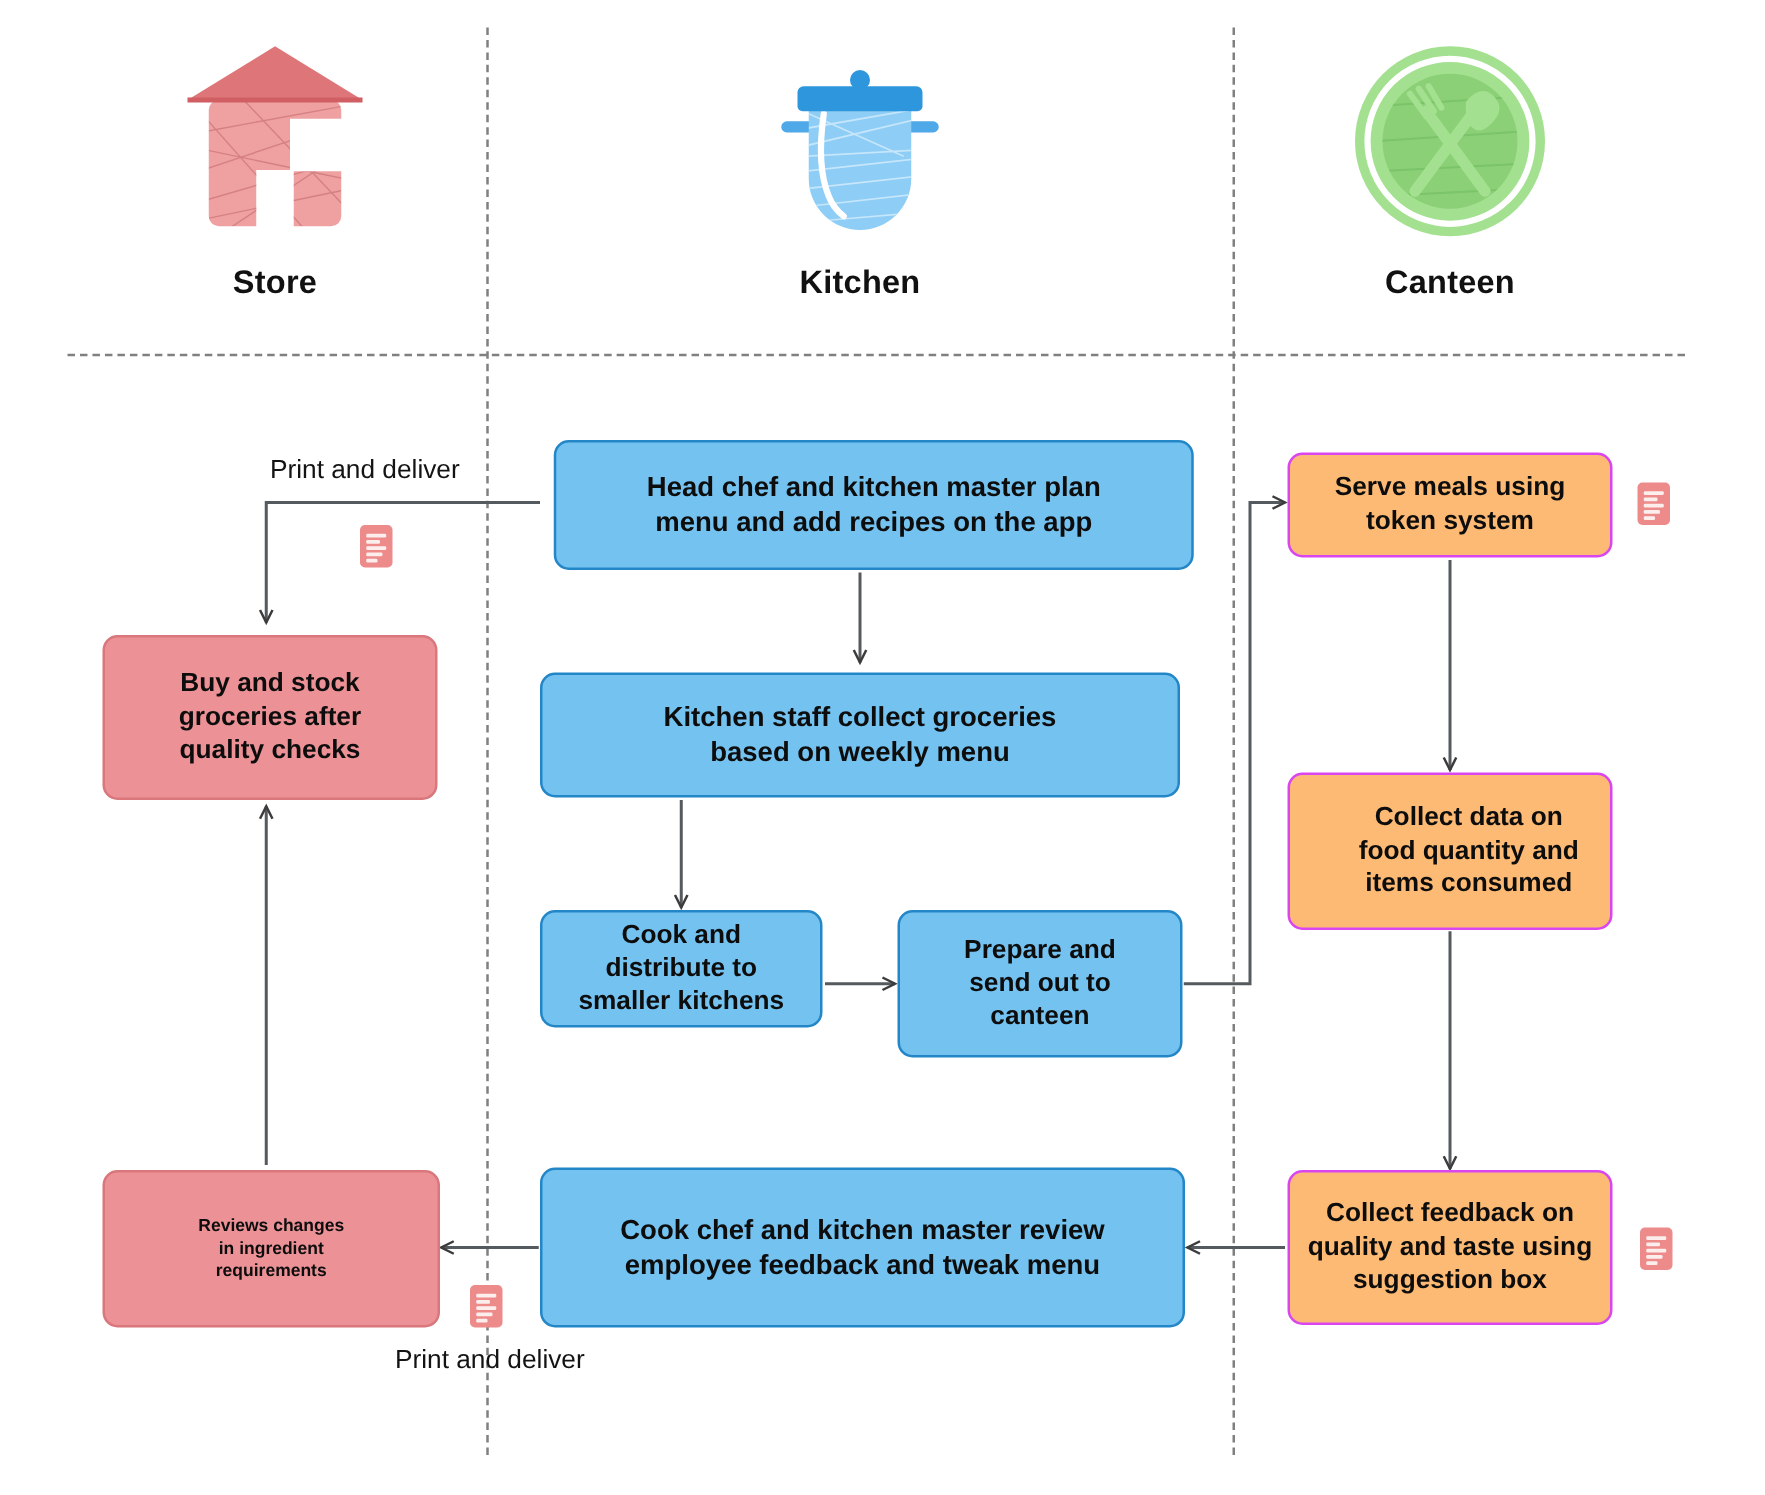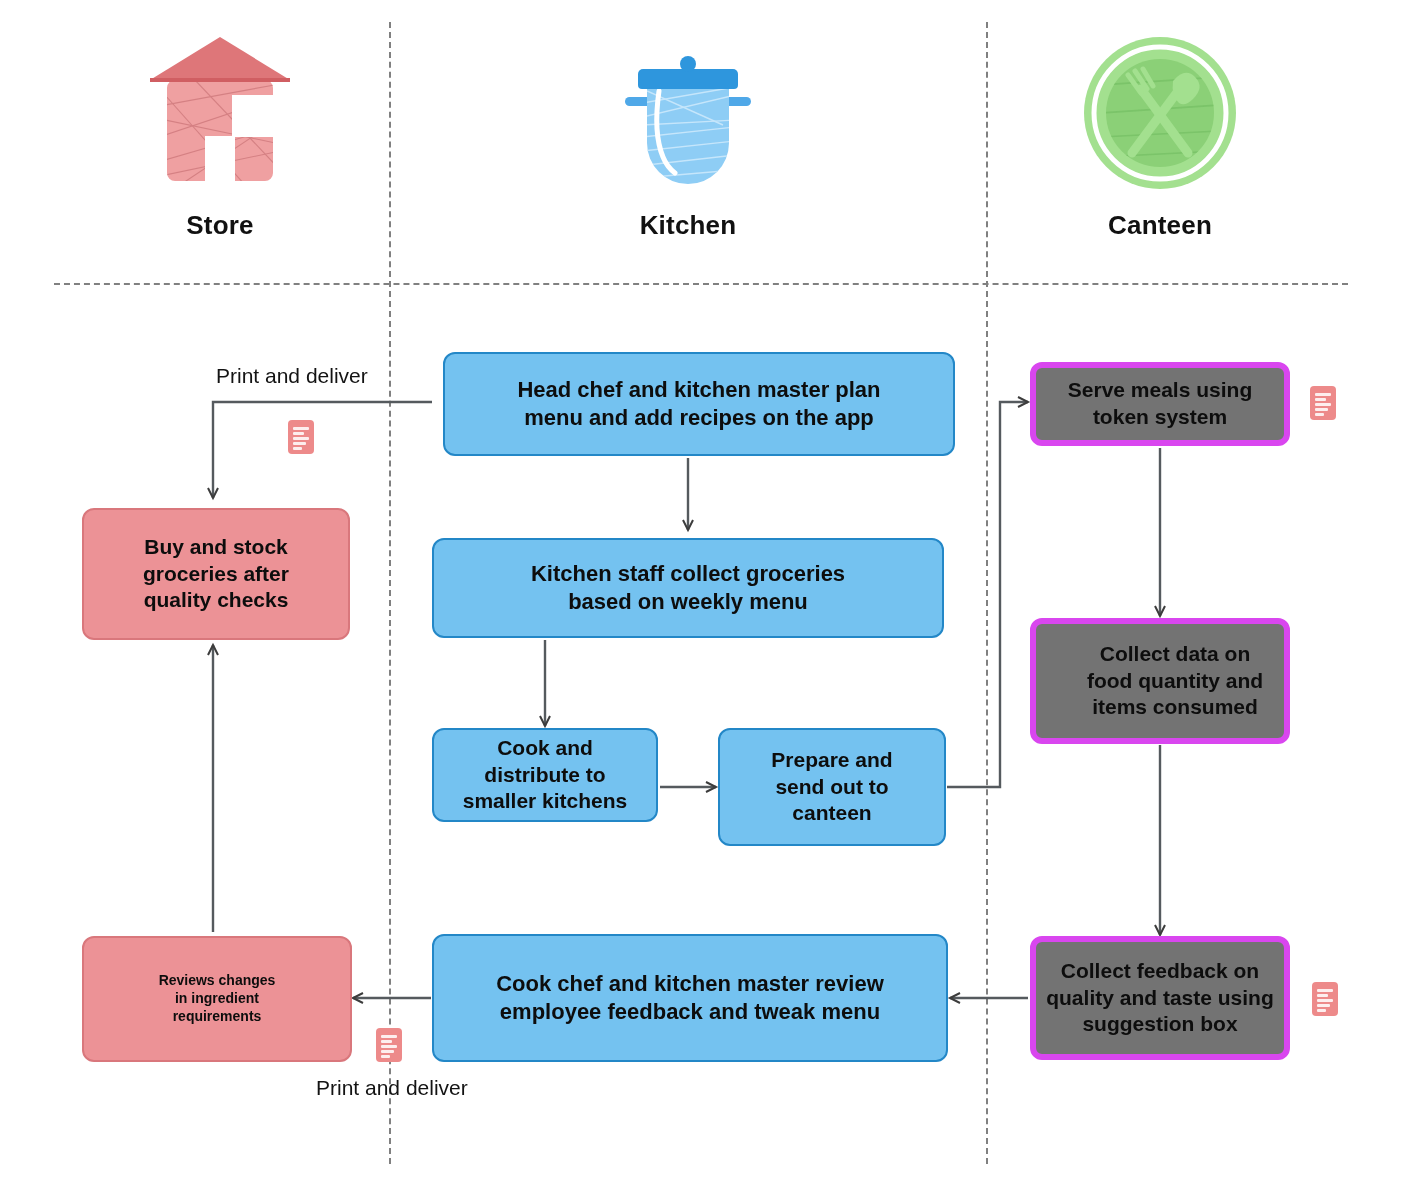--- a/index.html
+++ b/index.html
@@ -62,22 +62,22 @@
   }
   .node.blue {
     background: #74c2f0;
     border: 2px solid #2387c7;
   }
   .node.pink {
     background: #ec9296;
     border: 2px solid #d9777c;
   }
   .node.green {
-    background: #737373;
-    border: 6px solid #d946ef;
+    background: #fdba74;
+    border: 2px solid #d946ef;
   }
   .node .txt { display: block; white-space: pre-line; }
   
   .edge-label {
     position: absolute;
     font-size: 21px;
     color: #131313;
     white-space: nowrap;
   }
   

